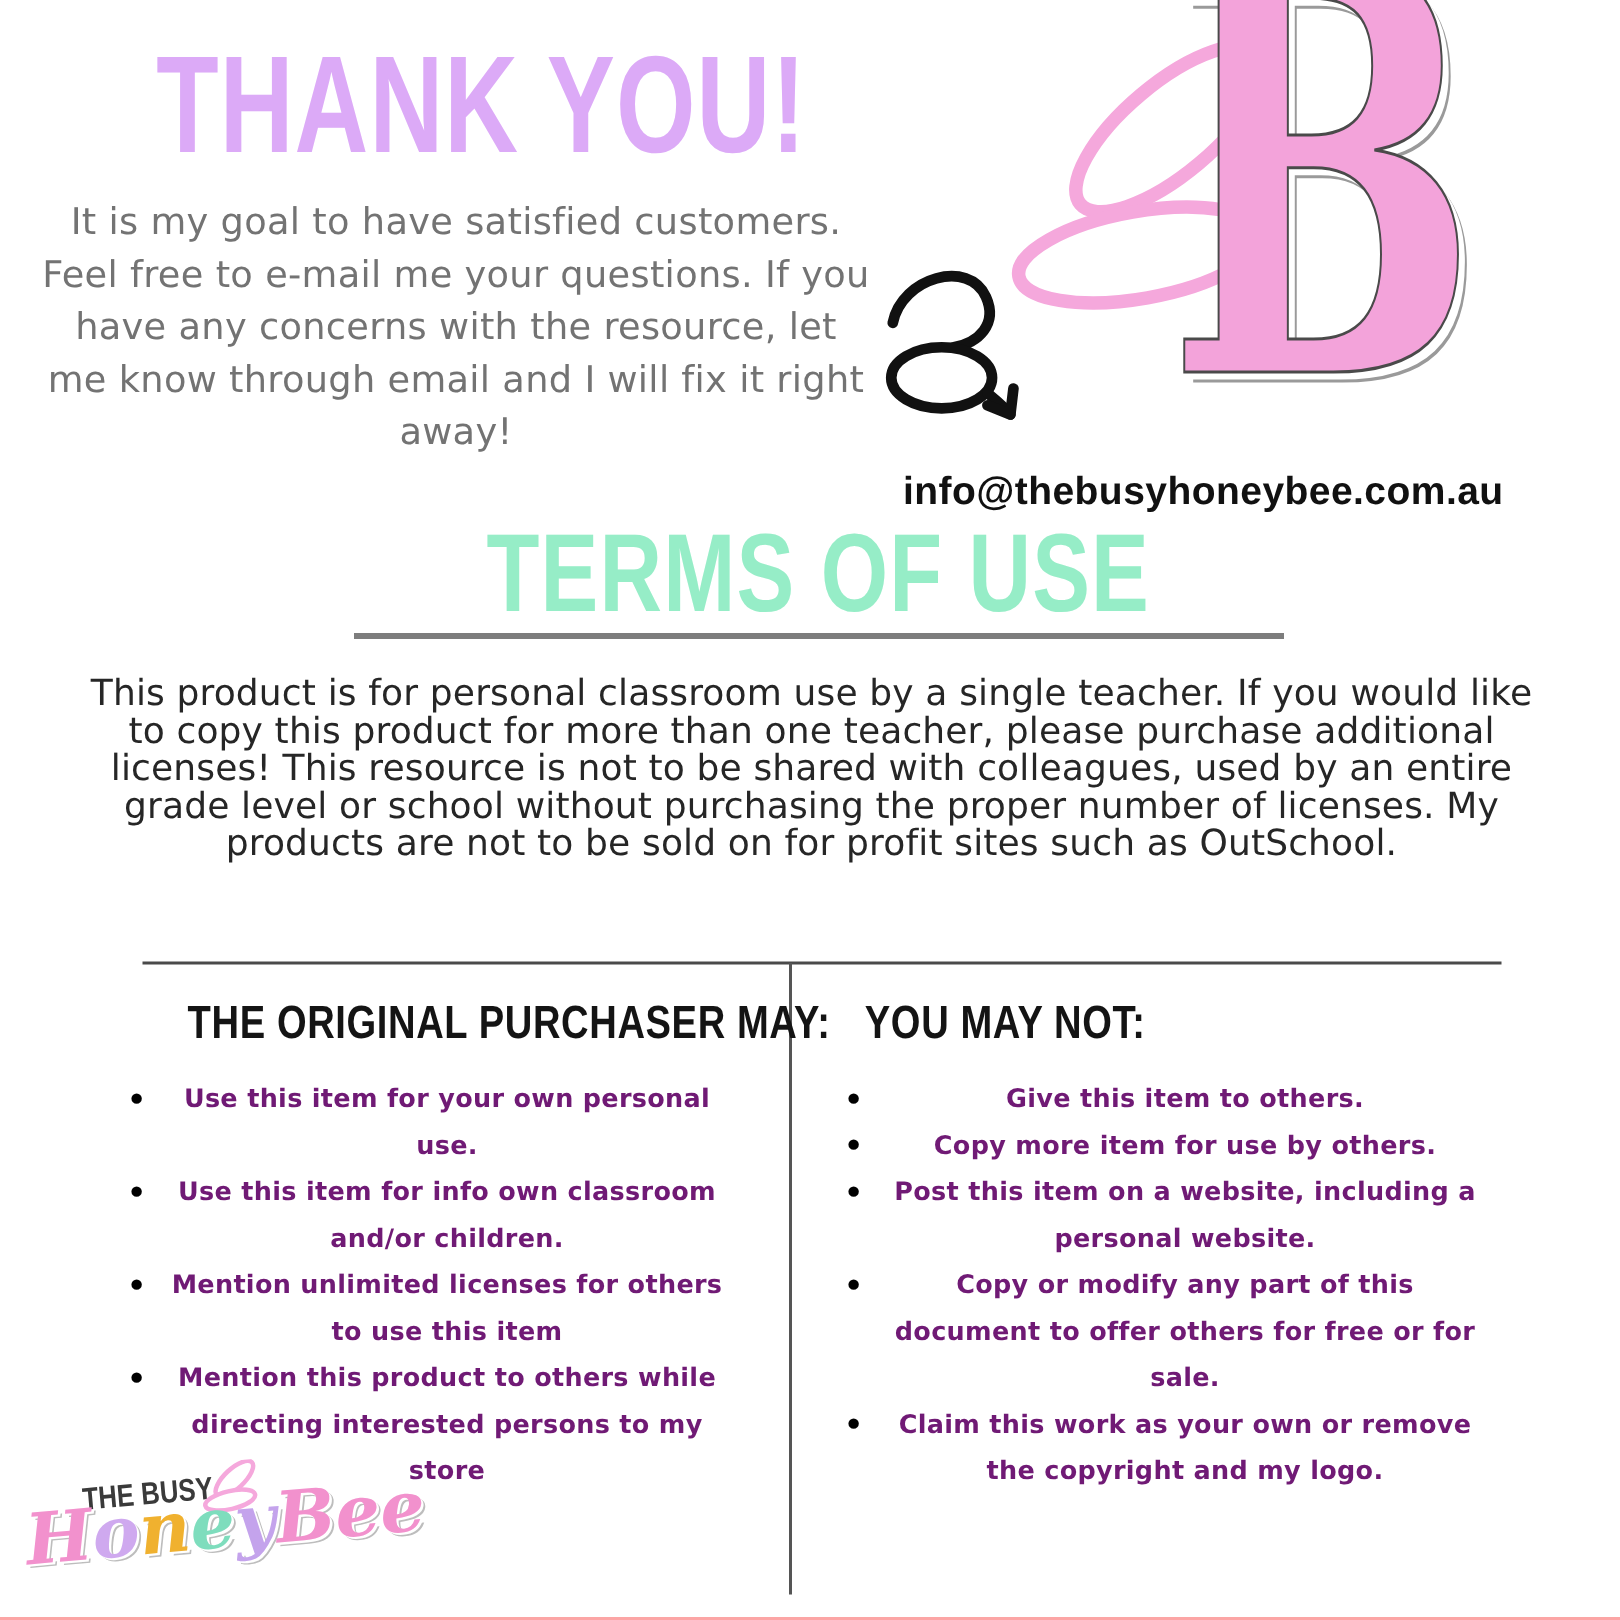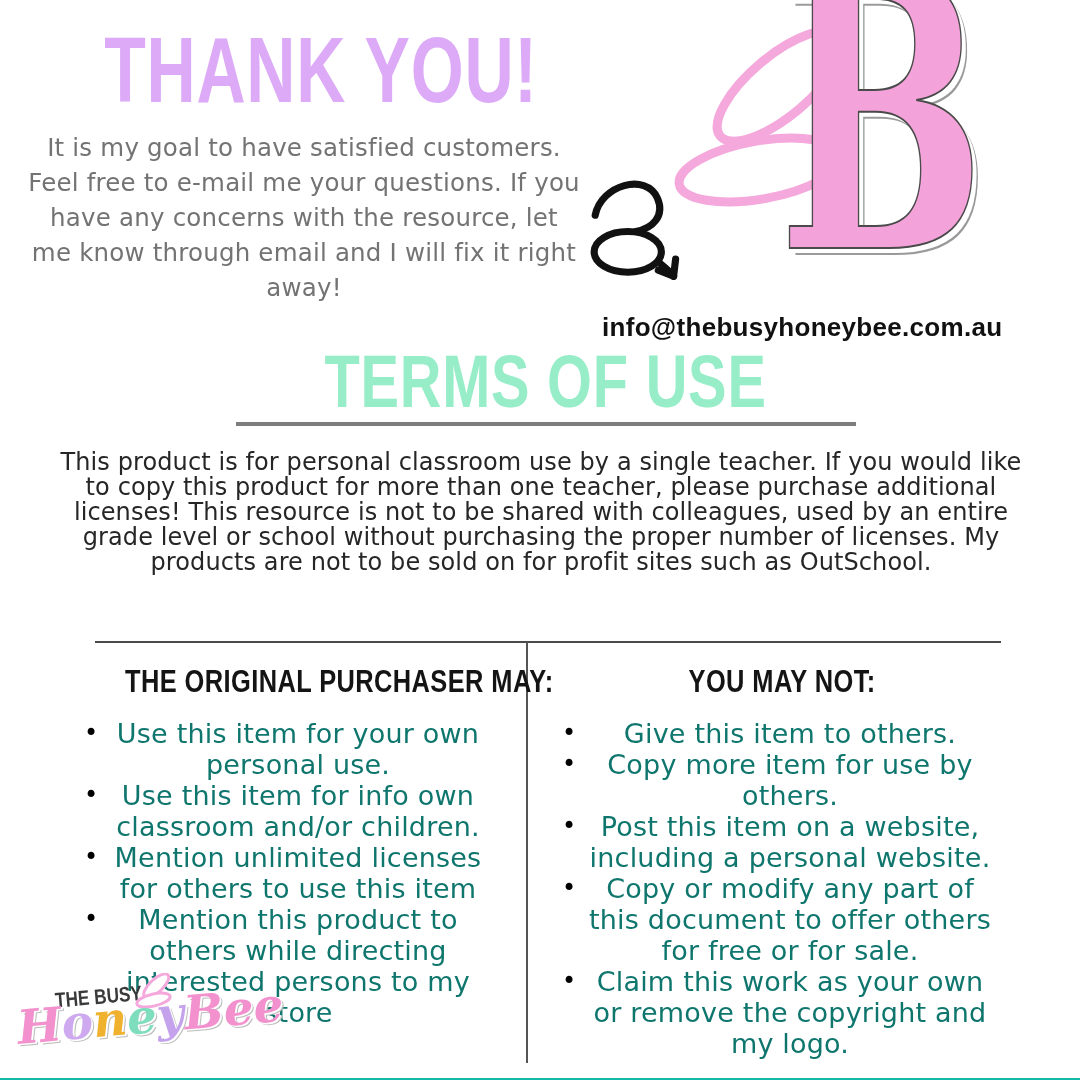--- a/index.html
+++ b/index.html
@@ -5,21 +5,21 @@
   * { margin: 0; padding: 0; box-sizing: border-box; }
   html, body { background: #ffffff; }
   #page {
     position: relative;
     width: 1080px;
     height: 1080px;
     background: #ffffff;
     overflow: hidden;
     font-family: "DejaVu Sans", "Liberation Sans", sans-serif;
     color: #1c1c1c;
-    border-bottom: 2px solid #14b8a6;
+    border-bottom: 2px solid #fca5a5;
   }
 
   
   .thank-block {
     position: absolute;
     left: 28px; top: 24px;
     width: 552px;
     text-align: center;
   }
   .thank-heading {
@@ -134,21 +134,21 @@
     position: absolute;
     left: 526px; top: 642px;
     width: 2px; height: 421px;
     background: #555555;
   }
 
   
   .col { position: absolute; top: 664px; }
   .col-left  { left: 78px;  width: 424px; }
   .col-right { left: 556px; width: 452px; }
-  .col-heading-wrap { text-align: center; height: 44px; }
+  .col-heading-wrap { height: 44px; }
   .col-heading {
     display: inline-block;
     font-family: "Liberation Sans", sans-serif;
     font-weight: bold;
     font-size: 31px;
     letter-spacing: 0.5px;
     color: #141414;
     transform: scaleX(0.82);
     transform-origin: center;
     white-space: nowrap;
@@ -163,25 +163,26 @@
     flex: 0 0 30px;
     font-size: 24px;
     line-height: 31px;
     color: #000000;
     text-align: left;
     padding-left: 6px;
   }
   .bullet-text {
     flex: 1;
     text-align: center;
-    font-size: 27px;
+    font-size: 17px;
     line-height: 31px;
-    color: #0f766e;
+    color: #701a75;
     letter-spacing: 0.2px;
     padding-right: 14px;
+    font-weight: bold;
   }
 
   
   .footer-logo {
     position: absolute;
     left: 18px; top: 992px;
     width: 240px; height: 86px;
     transform: rotate(-5deg);
     transform-origin: left center;
   }

